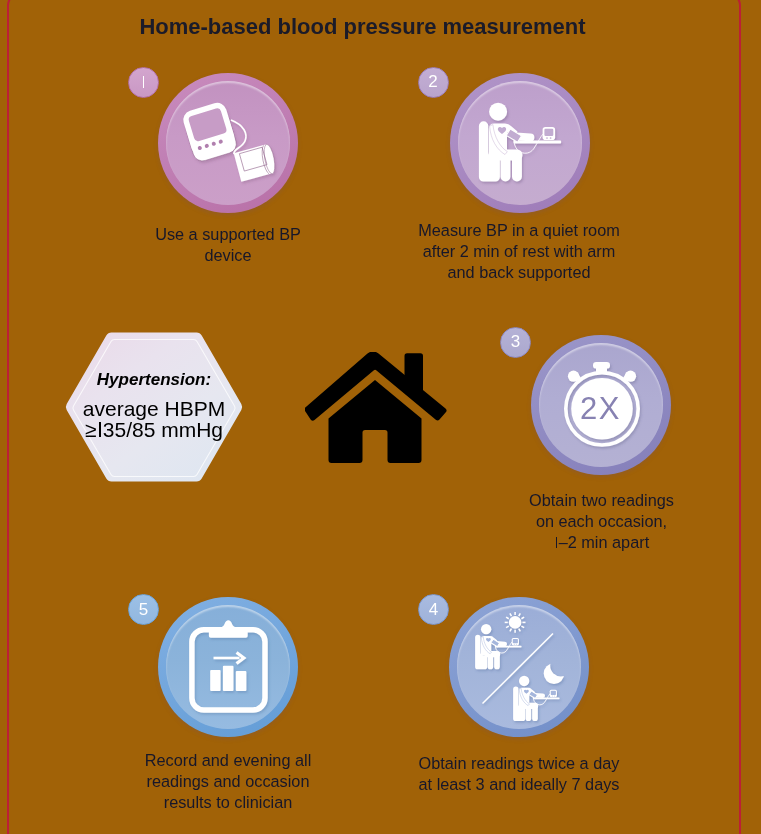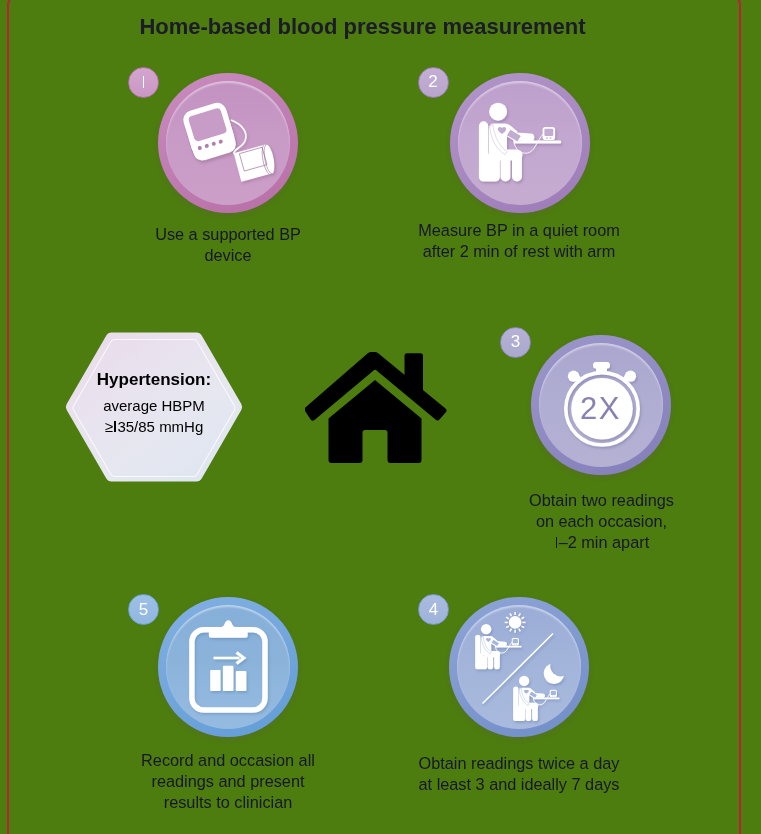--- a/index.html
+++ b/index.html
@@ -1,35 +1,35 @@
 <!DOCTYPE html>
 <html><head>
 <meta charset="utf-8">
 <title>Home-based blood pressure measurement</title>
 <style>
   html,body{margin:0;padding:0;}
   body{width:761px;height:834px;background:#ffffff;font-family:"Liberation Sans",sans-serif;overflow:hidden;}
-  .page{position:relative;width:761px;height:834px;background:#4d7c0f;}
+  .page{position:relative;width:761px;height:834px;background:#a16207;}
   .frame{position:absolute;left:6.6px;top:-6px;width:734.8px;height:858px;border:2.8px solid #bc1f37;border-radius:11px;box-sizing:border-box;}
   .title{position:absolute;left:0;top:14px;width:725px;text-align:center;font-size:22px;font-weight:700;color:#1b1b29;}
   .circwrap{position:absolute;width:140px;height:140px;}
   .circ{position:absolute;border-radius:50%;}
   .ring{left:0;top:0;width:140px;height:140px;box-shadow:0 2px 4px rgba(110,80,115,.25);}
   .inner{left:8px;top:8px;width:124px;height:124px;}
   .icon{position:absolute;left:0;top:0;width:140px;height:140px;}
   .badge{position:absolute;width:31px;height:31px;border-radius:50%;box-sizing:border-box;}
   .badge .bnum{position:absolute;left:0;top:0;width:100%;height:100%;display:flex;align-items:center;justify-content:center;font-size:17px;color:#fff;line-height:22px;}
   .cap{position:absolute;text-align:center;font-size:16.3px;color:#17172a;line-height:21.2px;}
   .cap sup{font-size:10.5px;vertical-align:super;line-height:0;}
   .one{display:inline-block;width:0.30em;height:0.72em;position:relative;vertical-align:-0.0em;}
   .one::before{content:"";position:absolute;left:0.105em;top:0;width:0.095em;height:0.72em;background:currentColor;}
   .hexwrap{position:absolute;left:64px;top:330px;width:180px;height:156px;}
   .hextext{position:absolute;left:0;top:0;width:180px;text-align:center;color:#000;}
-  .hexh{font-size:17px;font-weight:700;}
-  .hexl{font-size:15px;}
+  .hexh{font-size:17px;font-weight:700;font-style:italic;}
+  .hexl{font-size:21px;}
   
   .c1{background:linear-gradient(155deg,#c98cbe 0%,#c07fb4 45%,#b86fa6 100%);}
   .i1{background:linear-gradient(180deg,#c292c0 0%,#c89ac6 45%,#cb9fc8 100%);box-shadow:inset 0 2px 2px rgba(255,255,255,.45);}
   .c2{background:linear-gradient(155deg,#b195c8 0%,#a98ac2 45%,#9d7ab7 100%);}
   .i2{background:linear-gradient(180deg,#bd9fcb 0%,#c2a7d0 45%,#c5accf 100%);box-shadow:inset 0 2px 2px rgba(255,255,255,.45);}
   .c3{background:linear-gradient(155deg,#9c97c9 0%,#918cc3 45%,#847eb9 100%);}
   .i3{background:linear-gradient(180deg,#aaa6ce 0%,#b0add3 45%,#b4b1d3 100%);box-shadow:inset 0 2px 2px rgba(255,255,255,.45);}
   .c4{background:linear-gradient(155deg,#8ea4d6 0%,#819ad0 45%,#718ec8 100%);}
   .i4{background:linear-gradient(180deg,#9badd7 0%,#a2b4d9 45%,#a9bade 100%);box-shadow:inset 0 2px 2px rgba(255,255,255,.45);}
   .c5{background:linear-gradient(155deg,#82b0e2 0%,#74a7dd 45%,#629cd6 100%);}
@@ -121,20 +121,21 @@
   </g>
  </g>
 </svg></div>
   </div>
   <div class="badge b2" style="left:417.5px;top:66.5px;">
       <span class="bnum">2</span>
     </div>
   <div class="cap" style="left:398px;top:220px;width:242px;">
     <div>Measure BP in a quiet room</div>
     <div>after 2 min of rest with arm</div>
+    <div>and back supported</div>
   </div>
 
   <div class="circwrap" style="left:531.0px;top:334.9px;">
     <div class="circ ring c3"></div>
     <div class="circ inner i3"></div>
     <div class="icon"><svg viewBox="0 0 140 140" width="140" height="140">
  <defs>
             <filter id="f3" x="-30%" y="-30%" width="180%" height="180%">
   <feDropShadow dx="1.3" dy="2" stdDeviation="1" flood-color="#4a4770" flood-opacity="0.25"></feDropShadow>
             </filter>
@@ -271,22 +272,22 @@
   <rect x="52.2" y="72.9" width="10.4" height="21.2" rx="1"></rect>
   <rect x="64.9" y="68.8" width="10.6" height="25.3" rx="1"></rect>
   <rect x="77.8" y="74" width="10.6" height="20.1" rx="1"></rect>
  </g>
 </svg></div>
   </div>
   <div class="badge b5" style="left:128.0px;top:594.0px;">
       <span class="bnum">5</span>
     </div>
   <div class="cap" style="left:120px;top:750px;width:216px;">
-    <div>Record and occasion all</div>
-    <div>readings and present</div>
+    <div>Record and evening all</div>
+    <div>readings and occasion</div>
     <div>results to clinician</div>
   </div>
 
   <div class="hexwrap">
     <svg viewBox="0 0 180 156" width="180" height="156">
       <defs>
         <linearGradient id="hexg" x1="0.08" y1="0" x2="0.92" y2="1">
           <stop offset="0%" stop-color="#eadae9"></stop>
           <stop offset="30%" stop-color="#e9e2ee"></stop>
           <stop offset="62%" stop-color="#e6e7f0"></stop>

